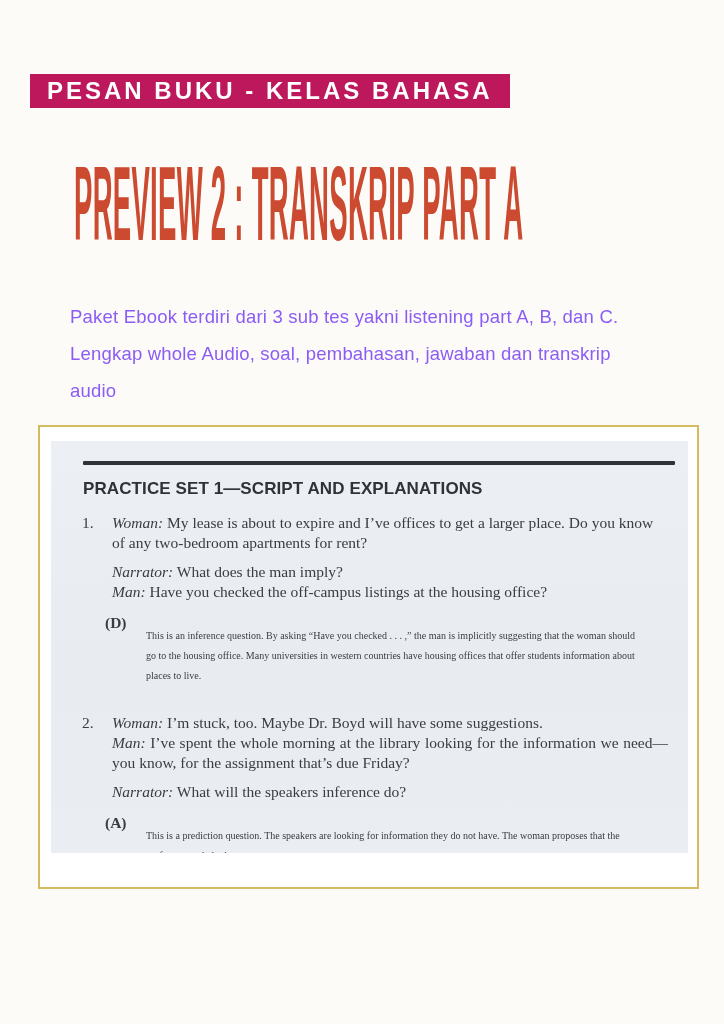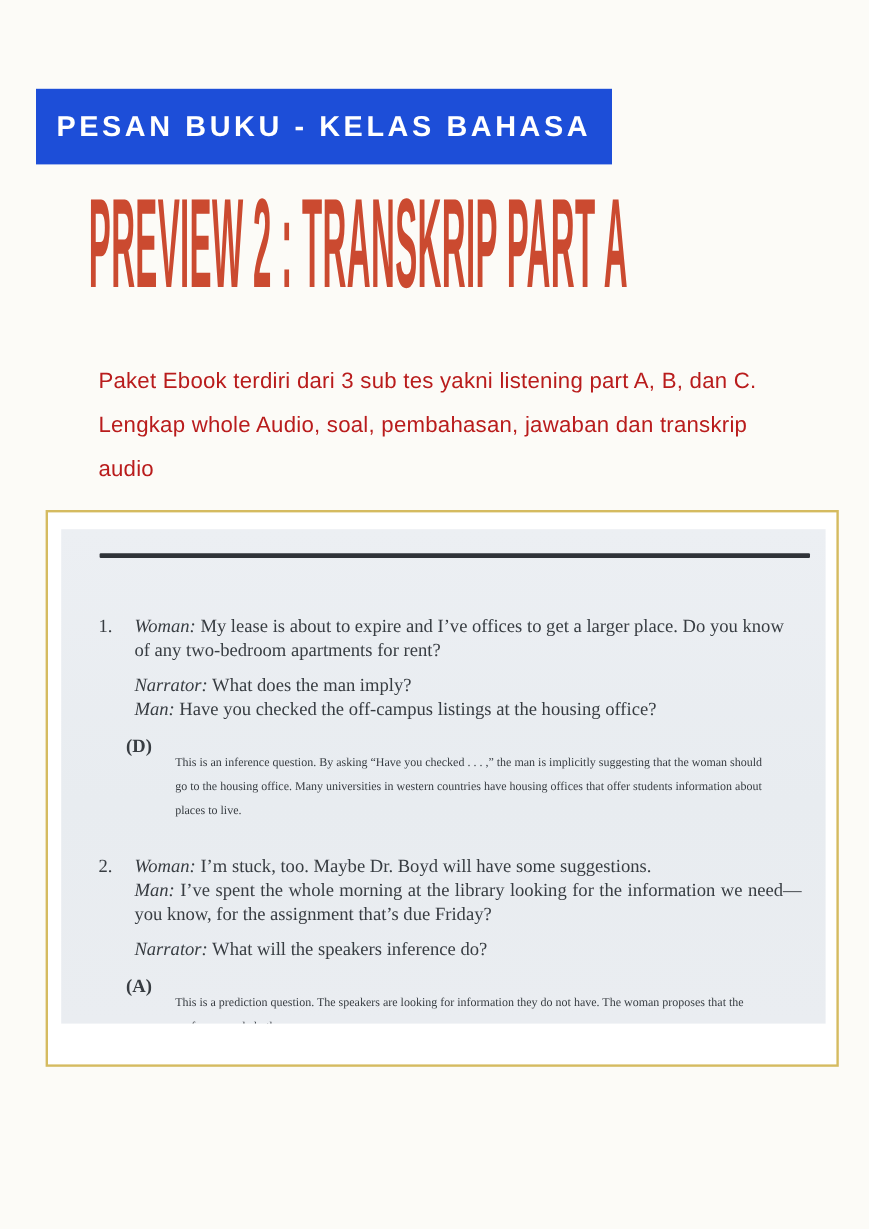--- a/index.html
+++ b/index.html
@@ -3,40 +3,40 @@
 <meta charset="utf-8">
 <style>
   html,body{margin:0;padding:0;background:#FCFBF7;}
   .page{
     position:relative;width:724px;height:1024px;margin:0 auto;
     background:#FCFBF7;overflow:hidden;
     font-family:"Liberation Sans",sans-serif;
   }
   
   .banner{
-    position:absolute;left:30px;top:74px;height:63px;
+    position:absolute;left:30px;top:74px;height:34px;
     display:flex;align-items:center;padding:0 17px;
-    background:#1d4ed8;
+    background:#be185d;
   }
   .banner span{
     color:#FFFFFF;font-weight:bold;font-size:24px;letter-spacing:3px;
     white-space:nowrap;
   }
   
   .title{
     position:absolute;left:74px;top:150px;margin:0;
     font-size:106px;font-weight:bold;line-height:1;
     color:#CB4A30;white-space:nowrap;
     transform:scaleX(0.26);transform-origin:0 0;
     letter-spacing:1px;
   }
   
   .intro{
-    position:absolute;left:82px;top:298px;width:620px;
-    font-size:18.5px;line-height:37px;color:#b91c1c;letter-spacing:0.2px;
+    position:absolute;left:70px;top:298px;width:620px;
+    font-size:18.5px;line-height:37px;color:#8b5cf6;letter-spacing:0.2px;
   }
   
   .frame{
     position:absolute;left:38px;top:425px;width:661px;height:464px;
     box-sizing:border-box;background:#FFFFFF;border:2px solid #D5BB60;
   }
   .scan{
     position:absolute;left:11px;top:14px;width:637px;height:412px;
     background:linear-gradient(180deg,#ECEFF3 0%,#E8ECF0 55%,#EAEDF1 100%);
     font-family:"Liberation Serif",serif;color:#383D42;overflow:hidden;
@@ -76,20 +76,21 @@
 
   <div class="intro">
     <div>Paket Ebook terdiri dari 3 sub tes yakni listening part A, B, dan C.</div>
     <div>Lengkap whole Audio, soal, pembahasan, jawaban dan transkrip</div>
     <div>audio</div>
   </div>
 
   <div class="frame">
     <div class="scan">
       <div class="rule"></div>
+      <div class="scan-heading">PRACTICE SET 1—SCRIPT AND EXPLANATIONS</div>
 
       <div class="scan-body">
 
         <div class="item">
           <div class="num">1.</div>
           <div class="item-body">
             <p class="para"><span class="spk">Woman:</span> <span>My lease is about to expire and I’ve offices to get a larger place. Do you know of any two-bedroom apartments for rent?</span></p>
             <p class="para narrator"><span class="spk">Narrator:</span> <span>What does the man imply?</span></p>
             <p class="para"><span class="spk">Man:</span> <span>Have you checked the off-campus listings at the housing office?</span></p>
             <div class="answer">

